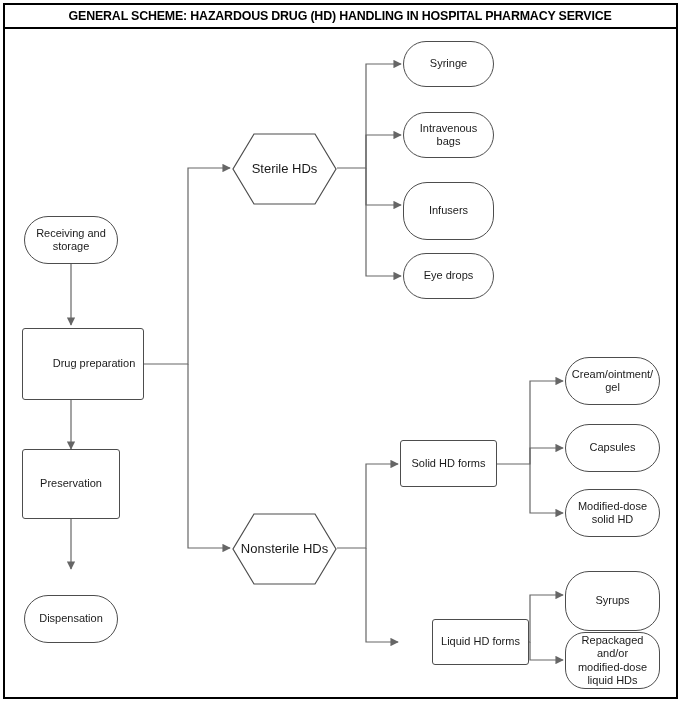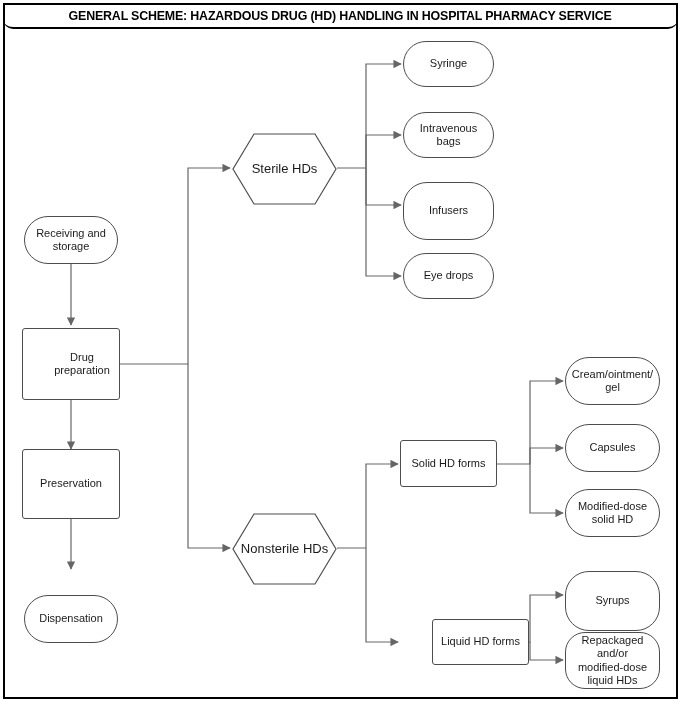--- a/index.html
+++ b/index.html
@@ -28,21 +28,20 @@
     position: absolute;
     left: 3px;
     top: 3px;
     width: 675px;
     height: 26px;
     box-sizing: border-box;
     border-bottom: 2px solid #000000;
     display: flex;
     align-items: center;
     justify-content: center;
-    border-radius: 10px;
   }
   .title-text {
     font-family: "Liberation Sans Narrow", "Liberation Sans", sans-serif;
     font-size: 13.5px;
     font-weight: bold;
     letter-spacing: -0.2px;
     color: #000000;
     transform: scaleX(0.92);
     white-space: nowrap;
   }
@@ -129,21 +128,21 @@
       <path d="M 497 642 L 530 642 L 530 595 L 563 595"></path>
       <path d="M 530 642 L 530 660 L 563 660"></path>
     </g>
   </svg>
 
   <div class="node rounded" style="left:24px; top:216px; width:94px; height:48px;">
     <span class="node-text">Receiving and
 storage</span>
   </div>
 
-  <div class="node rect" style="left:22px; top:328px; width:98px; height:72px;padding-left:22px;">
+  <div class="node rect" style="left:22px; top:328px; width:122px; height:72px;padding-left:22px;">
     <span class="node-text">Drug preparation</span>
   </div>
 
   <div class="node rect" style="left:22px; top:449px; width:98px; height:70px;">
     <span class="node-text">Preservation</span>
   </div>
 
   <div class="node rounded" style="left:24px; top:595px; width:94px; height:48px;">
     <span class="node-text">Dispensation</span>
   </div>

